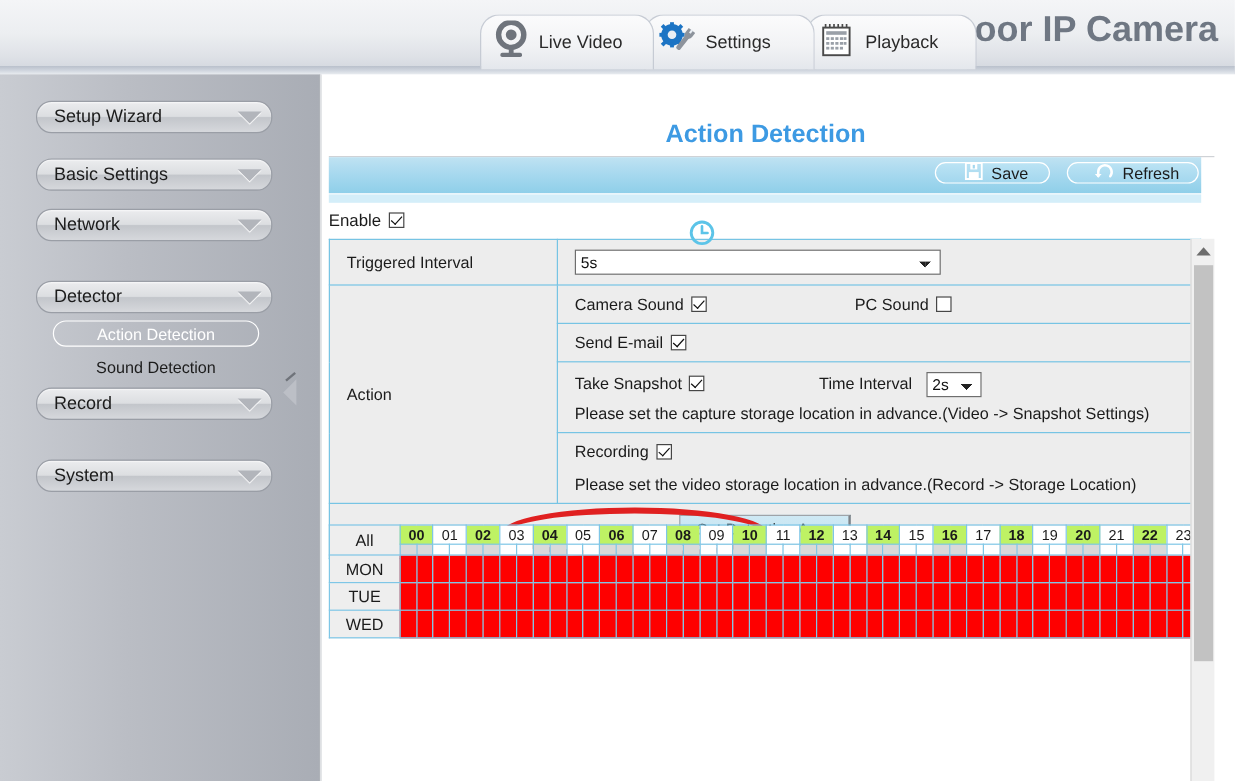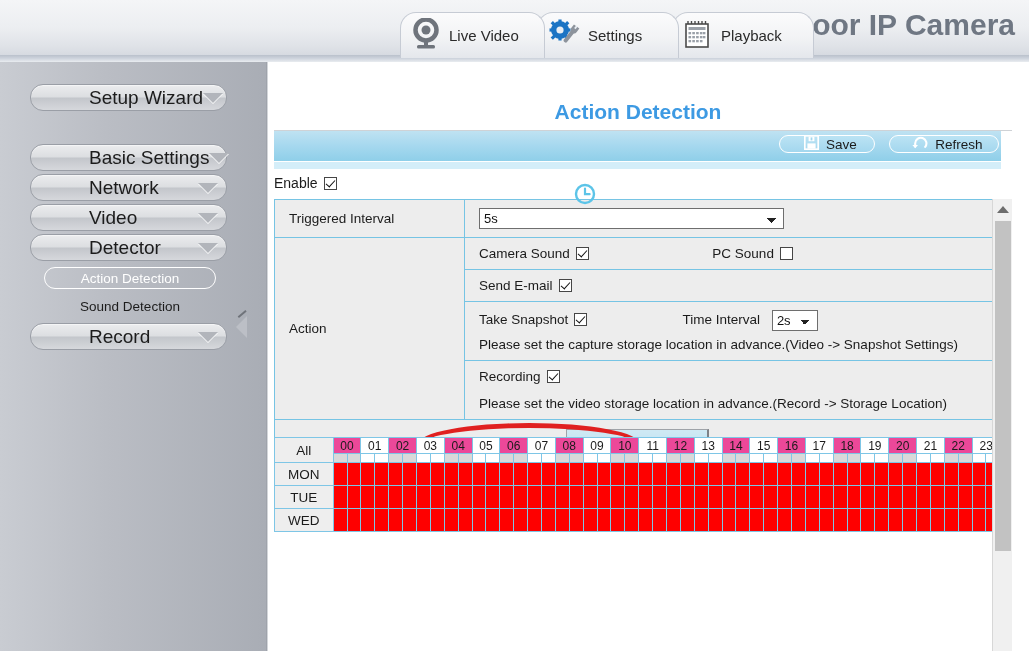--- a/index.html
+++ b/index.html
@@ -52,21 +52,21 @@
   }
   .sidebar-inner { position: absolute; left: 0; top: 0; width: 100%; height: 100%; }
   .nav-btn {
     position: absolute; left: 30px; width: 197px; height: 27px;
     background: linear-gradient(to bottom, #ebecee 0%, #dcdee1 48%, #c3c6cb 52%, #d6d8dc 100%);
     border: 1px solid #9a9ea6; border-radius: 13px;
     display: flex; align-items: center;
     padding: 0 8px 0 14px; cursor: pointer;
     box-shadow: 0 1px 1px rgba(255,255,255,0.55) inset;
   }
-  .nav-label { font-size: 19px; color: #1c1c1c; flex: 1; white-space: nowrap; margin-left: 44px; }
+  .nav-label { font-size: 15px; color: #1c1c1c; flex: 1; white-space: nowrap; }
   .nav-caret {
     width: 0; height: 0; border-left: 10px solid transparent;
     border-right: 10px solid transparent; border-top: 10px solid #b2b5bb;
     filter: drop-shadow(0 1px 0 #fff);
   }
   .sub-item {
     position: absolute; left: 44px; width: 172px; height: 22px;
     display: flex; align-items: center; justify-content: center;
     font-size: 13.5px; cursor: pointer; white-space: nowrap;
   }
@@ -187,21 +187,21 @@
     position: absolute; left: 0; top: 306px; width: 727px;
     border-collapse: collapse;
   }
   .sched td { border: 1px solid #7ec6e6; padding: 0; }
   .sched .day-head {
     width: 59px; height: 23px; text-align: center;
     font-size: 13.5px; color: #1b1b1b; background: #eeeeee;
   }
   .sched .hr { height: 16px; text-align: center; font-size: 12px; color: #1b1b1b; }
   .sched .hr.odd { background: #ffffff; }
-  .sched .hr.even { background: #ec4899; }
+  .sched .hr.even { background: #bef264; font-weight: bold; }
   .sched .halfcell { width: 14px; height: 9px; }
   .sched .halfcell.odd { background: #ffffff; }
   .sched .halfcell.even { background: #d9d9d9; }
   .sched .slot { width: 14px; height: 23px; background: #fe0000; cursor: pointer; }
 
   
   .scroll {
     position: absolute; right: 0; top: 68px; width: 20px; height: 520px;
     background: #f0f0f0; border-left: 1px solid #d7d7d7;
   }
@@ -295,46 +295,46 @@
   </div>
 </div>
 
 <div class="sidebar">
   <div class="sidebar-inner">
 
     <div class="nav-btn" style="top:22px">
       <span class="nav-label">Setup Wizard</span>
       <span class="nav-caret"></span>
     </div>
-    <div class="nav-btn" style="top:82px">
+    <div class="nav-btn" style="top:70px">
       <span class="nav-label">Basic Settings</span>
       <span class="nav-caret"></span>
     </div>
     <div class="nav-btn" style="top:112px">
       <span class="nav-label">Network</span>
       <span class="nav-caret"></span>
     </div>
-    <div class="nav-btn" style="top:142px">
-      <span class="nav-label">Video</span>
-      <span class="nav-caret"></span>
-    </div>
     <div class="nav-btn" style="top:172px">
       <span class="nav-label">Detector</span>
       <span class="nav-caret"></span>
     </div>
 
     <div class="sub-item selected" style="top:205px">
       <span>Action Detection</span>
     </div>
     <div class="sub-item plain" style="top:233px">
       <span>Sound Detection</span>
     </div>
 
     <div class="nav-btn" style="top:261px">
       <span class="nav-label">Record</span>
+      <span class="nav-caret"></span>
+    </div>
+    <div class="nav-btn" style="top:321px">
+      <span class="nav-label">System</span>
       <span class="nav-caret"></span>
     </div>
 
     <div class="collapse-handle"></div>
   </div>
 </div>
 
 <div class="main">
 
   <div class="page-title">Action Detection</div>

